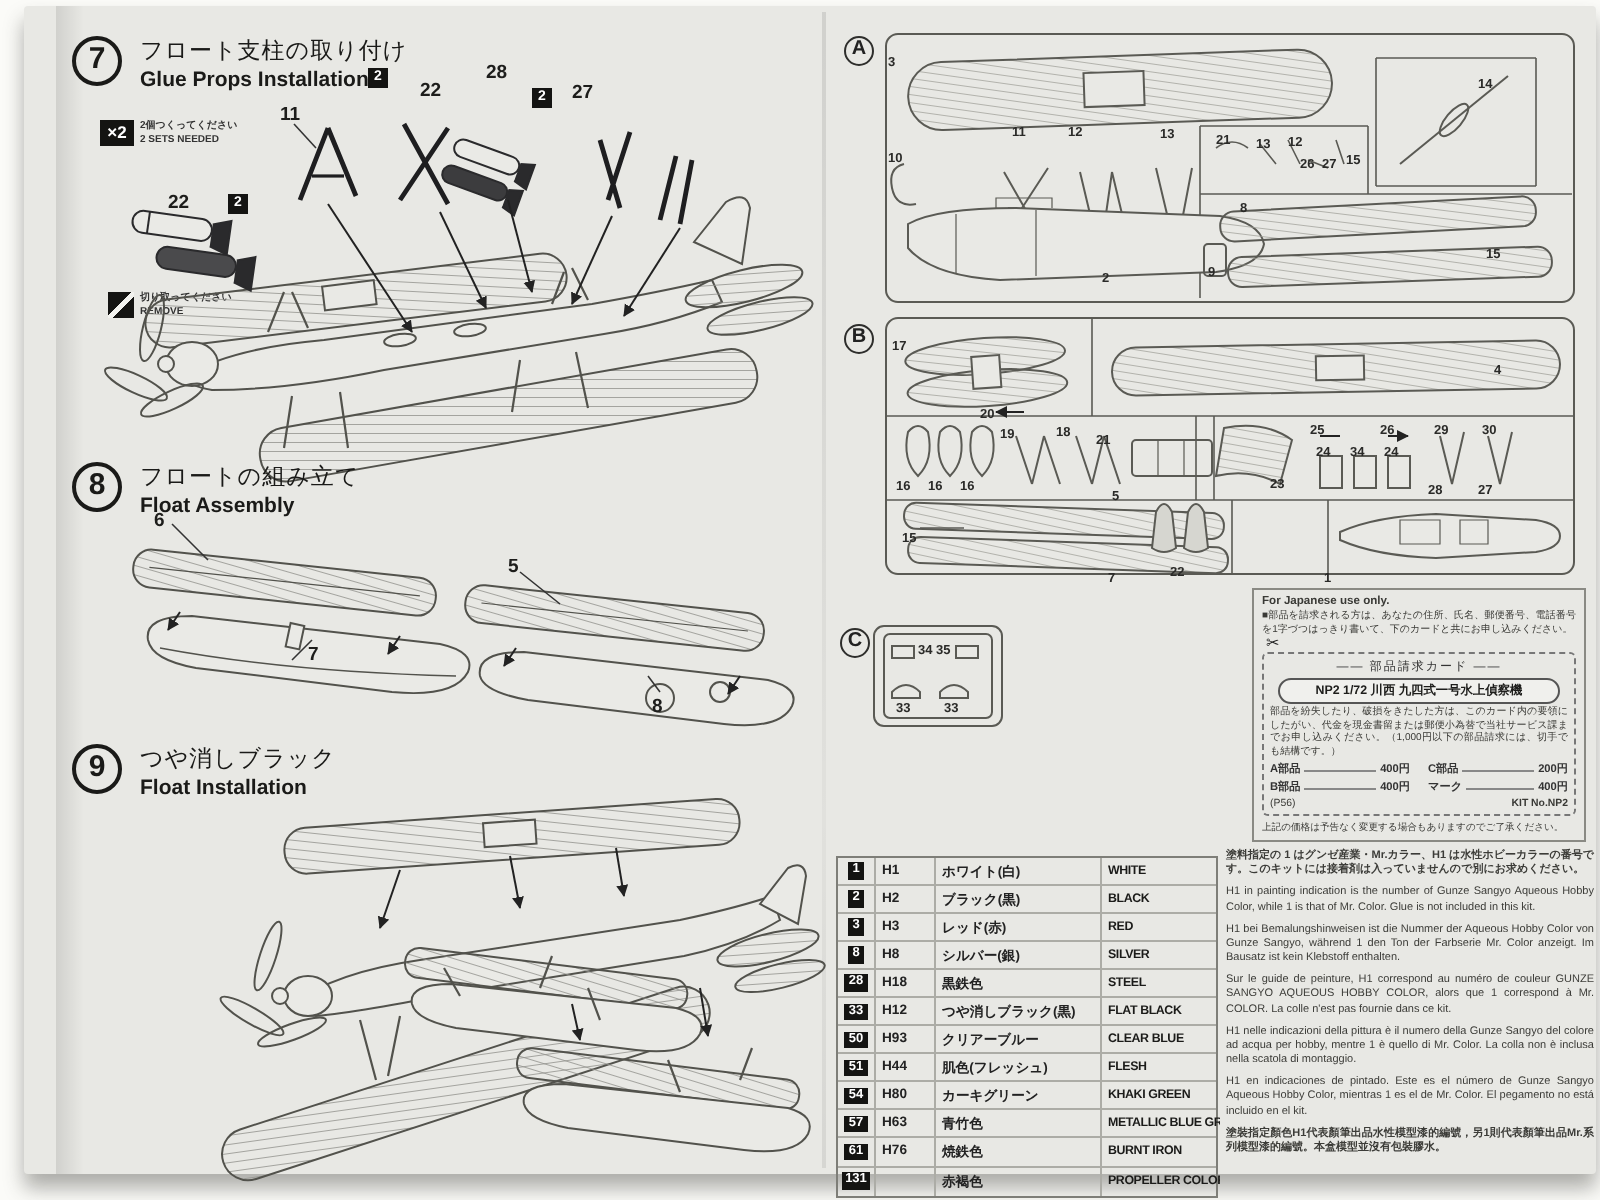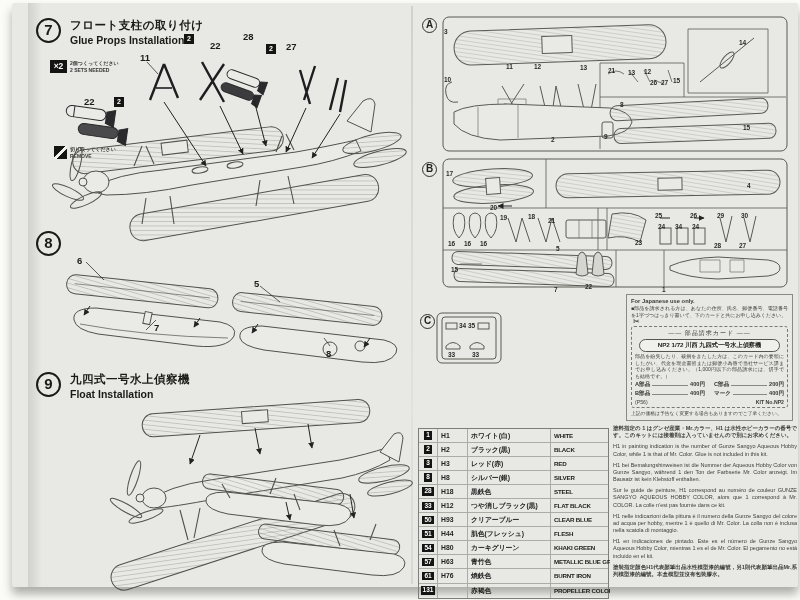--- a/index.html
+++ b/index.html
@@ -12,21 +12,21 @@
 .crease{position:absolute;left:28px;top:3px;width:14px;height:584px;
  background:linear-gradient(90deg,rgba(0,0,0,.10),rgba(0,0,0,0));}
 .fold{position:absolute;left:411px;top:6px;width:2px;height:578px;
  background:linear-gradient(rgba(0,0,0,.10),rgba(0,0,0,.03) 70%,rgba(0,0,0,.08));}
 .fig{position:absolute;}
 svg{overflow:visible;}
 
 .stephead{position:absolute;display:flex;gap:9px;align-items:flex-start;}
 .stepnum{width:25px;height:25px;border:2.5px solid #1a1a18;border-radius:50%;text-align:center;
  line-height:20px;font-size:15px;font-weight:800;color:#1a1a18;flex:none;}
-.stjp{font-size:11.5px;font-weight:700;color:#1a1a18;letter-spacing:.5px;text-align:center;}
+.stjp{font-size:11.5px;font-weight:400;color:#1a1a18;letter-spacing:.5px;text-align:center;}
 .sten{font-size:10.5px;font-weight:700;color:#1a1a18;margin-top:1px;}
 
 .plabel{position:absolute;font-size:9.5px;font-weight:700;color:#1d1d1b;}
 .tlabel{position:absolute;font-size:6.5px;font-weight:700;color:#2a2a28;}
 .chipnum{position:absolute;min-width:10px;height:10px;background:#141412;color:#fff;
  font-size:7px;font-weight:700;text-align:center;line-height:10px;padding:0 1px;}
 .tletter{position:absolute;width:15px;height:15px;border:1.4px solid #2e2e2c;border-radius:50%;
  font-size:10px;font-weight:800;text-align:center;line-height:12.5px;color:#222;}
 
 .x2wrap,.kwrap{position:absolute;display:flex;gap:3px;align-items:flex-start;}
@@ -178,20 +178,24 @@
 
 <span class="plabel" style="left:140px;top:52px;">11</span>
 <span class="chipnum" style="left:184px;top:34px;">2</span>
 <span class="plabel" style="left:210px;top:40px;">22</span>
 <span class="plabel" style="left:243px;top:31px;">28</span>
 <span class="chipnum" style="left:266px;top:44px;">2</span>
 <span class="plabel" style="left:286px;top:41px;">27</span>
 
 <div class="stephead" style="left:36px;top:231px;">
   <div class="stepnum">8</div>
+  <div>
+    <div class="stjp">フロートの組み立て</div>
+    <div class="sten">Float Assembly</div>
+  </div>
 </div>
 
 <svg class="fig" style="left:44px;top:250px;" width="360" height="120" viewBox="0 0 360 120">
   <defs>
     <pattern id="h8" width="4.5" height="4.5" patternUnits="userSpaceOnUse" patternTransform="rotate(100)">
       <line x1="0" y1="0" x2="0" y2="4.5" stroke="#92928c" stroke-width="0.8"></line>
     </pattern>
     <marker id="ar8" markerWidth="7" markerHeight="7" refX="5.5" refY="3" orient="auto">
       <path d="M0,0L6,3L0,6Z" fill="#222"></path>
     </marker>
@@ -227,21 +231,21 @@
 </svg>
 
 <span class="plabel" style="left:77px;top:255px;">6</span>
 <span class="plabel" style="left:154px;top:322px;">7</span>
 <span class="plabel" style="left:254px;top:278px;">5</span>
 <span class="plabel" style="left:326px;top:348px;">8</span>
 
 <div class="stephead" style="left:36px;top:372px;">
   <div class="stepnum">9</div>
   <div>
-    <div class="stjp">九四式一号水上偵察機</div>
+    <div class="stjp">つや消しブラック</div>
     <div class="sten">Float Installation</div>
   </div>
 </div>
 
 <svg class="fig" style="left:50px;top:390px;" width="352" height="198" viewBox="0 0 352 198">
   <defs>
     <pattern id="h9" width="4.5" height="4.5" patternUnits="userSpaceOnUse" patternTransform="rotate(100)">
       <line x1="0" y1="0" x2="0" y2="4.5" stroke="#92928c" stroke-width="0.8"></line>
     </pattern>
     <marker id="ar9" markerWidth="7" markerHeight="7" refX="5.5" refY="3" orient="auto">

